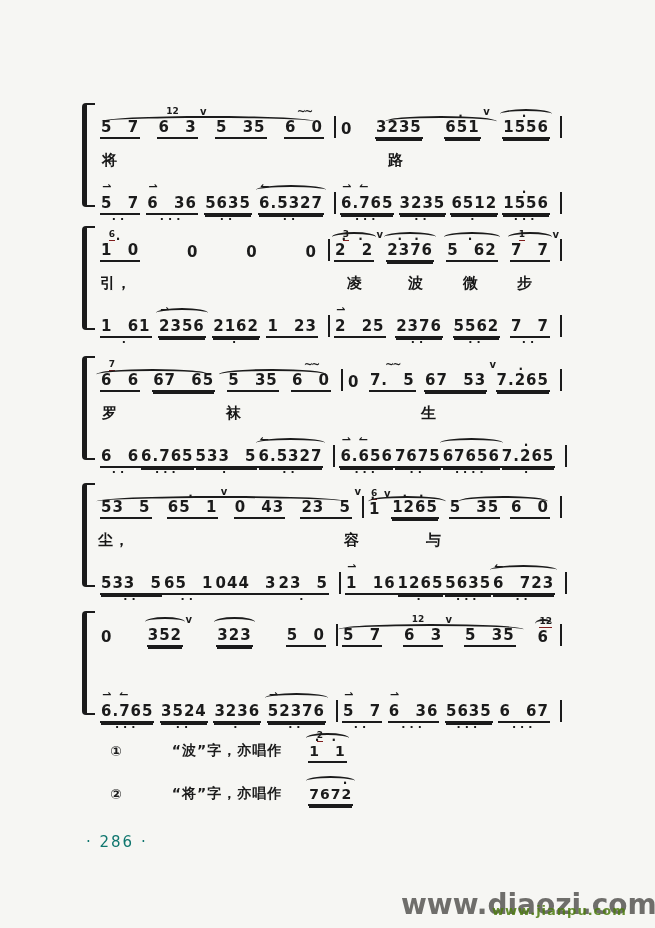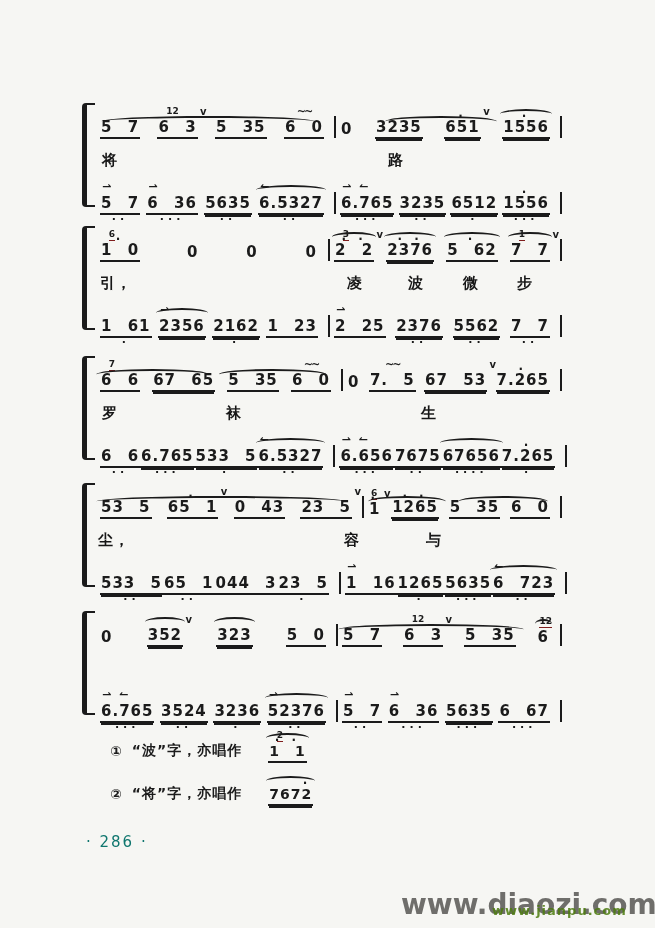--- a/index.html
+++ b/index.html
@@ -40,21 +40,21 @@
   .v{position:absolute;top:-12px;right:-9px;font:700 10px "DejaVu Sans",sans-serif;letter-spacing:0;}
   .g{position:absolute;top:-11px;left:22%;font:700 9px "DejaVu Sans",sans-serif;letter-spacing:0;word-spacing:0;line-height:1;border-bottom:1px solid #7f1d1d;padding-bottom:1px;}
   .trm{position:absolute;top:-13px;left:50%;transform:translateX(-50%);font:700 11px "DejaVu Sans",sans-serif;letter-spacing:-2px;word-spacing:0;}
   .arw{position:absolute;top:-14px;left:2px;font:700 11px "DejaVu Sans",sans-serif;letter-spacing:2px;word-spacing:0;white-space:pre;}
   .hi{position:absolute;top:-8px;left:50%;transform:translateX(-50%);font:700 12px "DejaVu Sans",sans-serif;line-height:1;letter-spacing:4px;word-spacing:0;}
   .hi.right{left:auto;right:2px;transform:none;}
   .bd{position:absolute;bottom:-12px;left:50%;transform:translateX(-50%);font:700 11px "DejaVu Sans",sans-serif;line-height:1;letter-spacing:4px;word-spacing:0;}
   .footnotes{position:absolute;left:110px;top:740px;width:330px;}
   .fnrow{display:flex;align-items:center;margin-bottom:22px;font:700 14px "DejaVu Sans",sans-serif;color:#1c1c1c;}
   .fnmark{margin-right:10px;}
-  .fntext{letter-spacing:1px;}
+  .fntext{letter-spacing:1px;margin-left:40px;}
   .fnnote{margin-left:26px;position:relative;top:2px;}
   .fnnote .tok{font-size:14px;}
   .pagenum{position:absolute;left:86px;top:833px;font:400 15px "DejaVu Sans",sans-serif;color:#0f766e;letter-spacing:2px;}
   .wm-name{position:absolute;left:463px;top:840px;font:700 46px "DejaVu Sans",sans-serif;letter-spacing:6px;}
   .wm-url{position:absolute;left:401px;top:888px;font:700 28px "DejaVu Sans",sans-serif;letter-spacing:0px;}
   .wm-overlay{position:absolute;left:492px;top:903px;font:700 13px "DejaVu Sans",sans-serif;opacity:.85;letter-spacing:1px;}
 </style>
 </head>
 <body>
 

